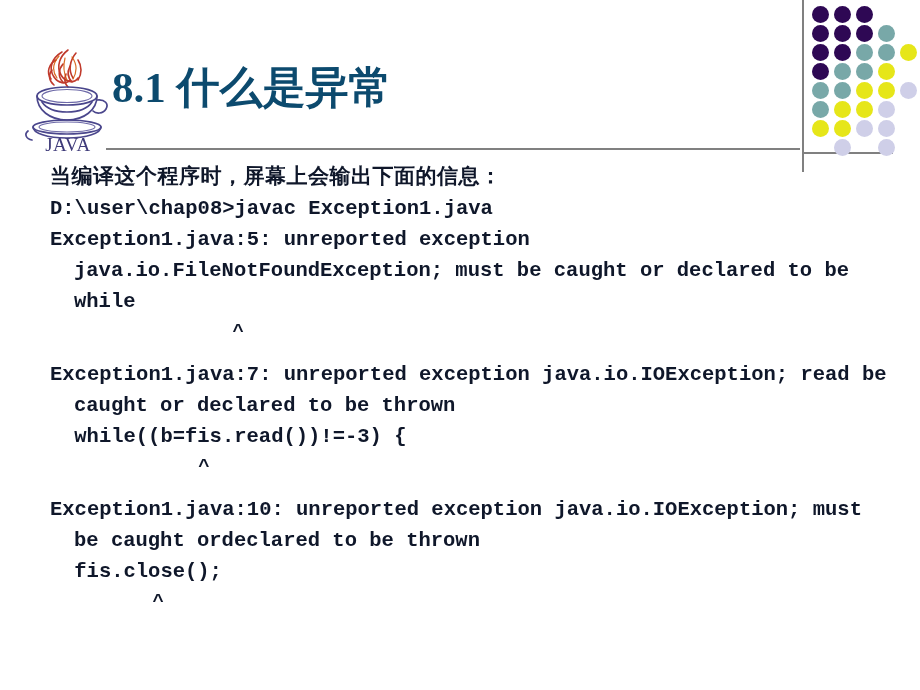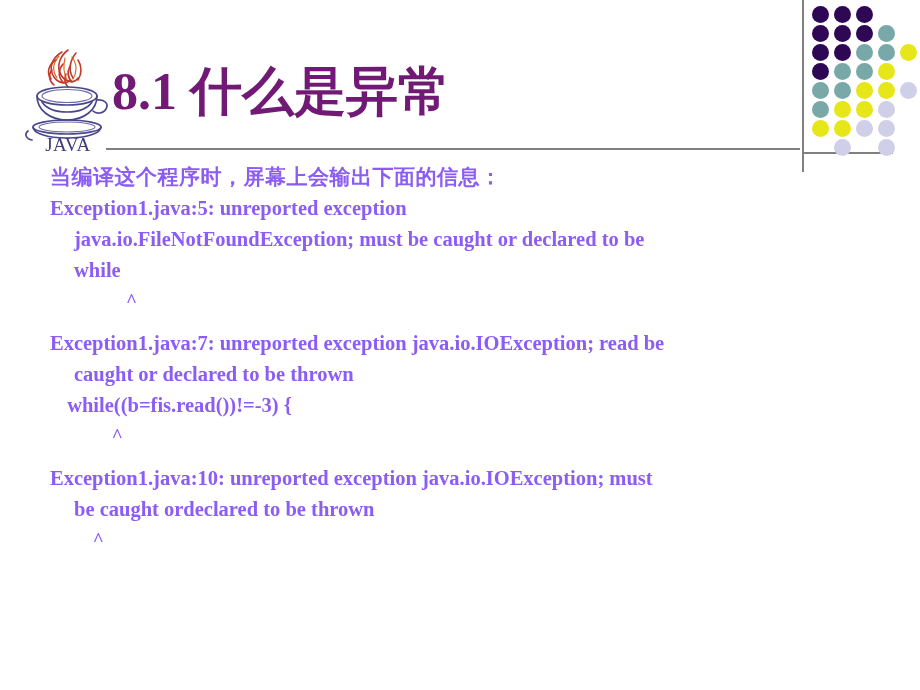--- a/index.html
+++ b/index.html
@@ -45,47 +45,47 @@
   #java-logo {
     position:absolute;
     left:22px; top:44px;
     width:92px; height:108px;
   }
   #java-logo svg { display:block; }
 
   #page-title {
     position:absolute;
     left:112px; top:66px;
-    font-size:52px;
+    font-size:43px;
     font-weight:bold;
-    color:#701a75;
+    color:#0c4a6e;
     letter-spacing:0px;
     white-space:nowrap;
     line-height:1.0;
   }
   #title-rule {
     position:absolute;
     left:106px; top:148px;
     width:694px; height:2px;
     background:#808080;
   }
 
   
   #body-text {
     position:absolute;
     left:50px; top:162px;
     width:860px;
   }
   .line {
     font-size:20.5px;
     font-weight:bold;
-    color:#8b5cf6;
+    color:#0f172a;
     line-height:31px;
     white-space:pre;
-    font-family:Liberation Serif, serif;
+    font-family:Liberation Mono, monospace;
   }
   .line.cjk {
     font-size:21px;
     letter-spacing:0.5px;
   }
   .line.ind1 { padding-left:24px; }
   .line.ind2 { padding-left:12px; }
   .line.caret {
     padding-left:0px;
     font-size:19px;
@@ -171,29 +171,31 @@
 
       <text x="46" y="107" text-anchor="middle" font-family="Liberation Serif, serif" font-size="19" fill="#3F3B7A" letter-spacing="0.5">JAVA</text>
     </svg>
   </div>
 
   <div id="page-title">8.1 什么是异常</div>
   <div id="title-rule"></div>
 
   <div id="body-text">
       <div class="line cjk">当编译这个程序时，屏幕上会输出下面的信息：</div>
+      <div class="line">D:\user\chap08&gt;javac Exception1.java</div>
       <div class="line">Exception1.java:5: unreported exception</div>
       <div class="line ind1">java.io.FileNotFoundException; must be caught or declared to be</div>
       <div class="line ind1">while</div>
       <div class="line caret">                ^</div>
       <div class="line gap"></div>
       <div class="line">Exception1.java:7: unreported exception java.io.IOException; read be</div>
       <div class="line ind1">caught or declared to be thrown</div>
       <div class="line ind2"> while((b=fis.read())!=-3) {</div>
       <div class="line caret">             ^</div>
       <div class="line gap"></div>
       <div class="line">Exception1.java:10: unreported exception java.io.IOException; must</div>
       <div class="line ind1">be caught ordeclared to be thrown</div>
+      <div class="line ind2"> fis.close();</div>
       <div class="line caret">         ^</div>
       <div class="line gap"></div>
     </div>
 
 </div>
 
 </body></html>

